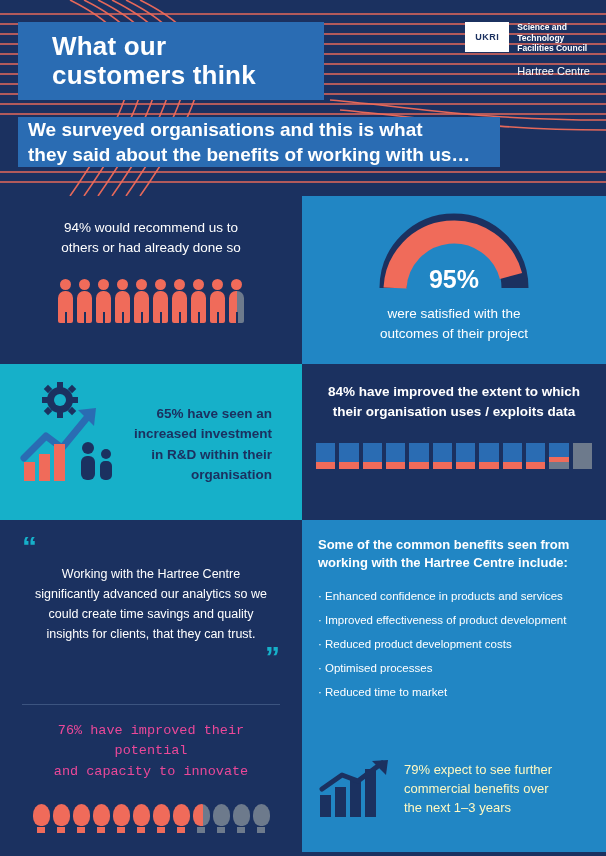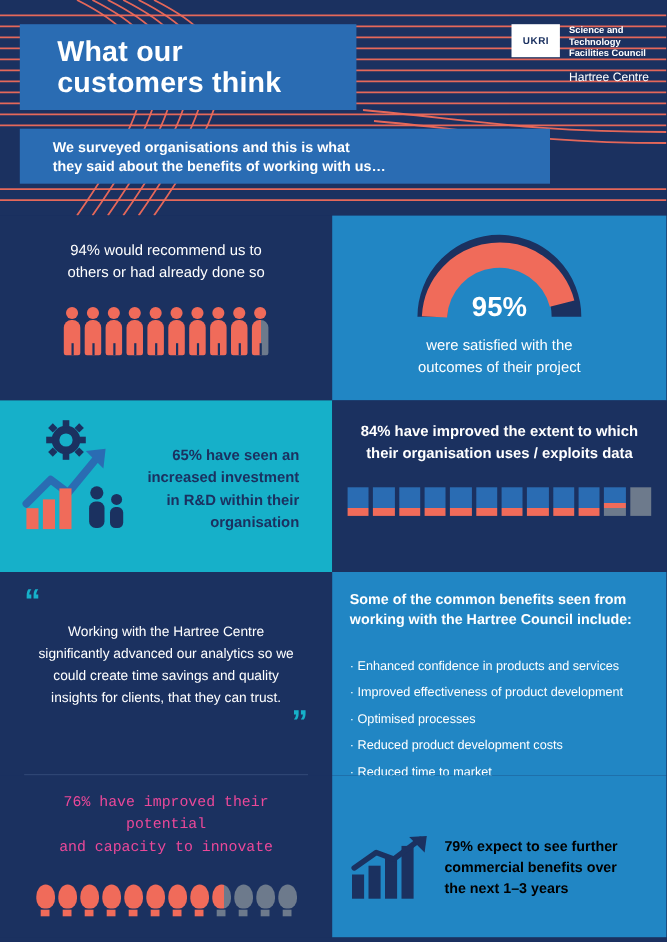--- a/index.html
+++ b/index.html
@@ -23,22 +23,22 @@
   }
   .title-box .t {
     color: #ffffff; font-size: 26px; font-weight: bold; line-height: 1.12;
     padding-left: 34px; letter-spacing: 0.2px;
   }
   .subtitle-box {
     position: absolute; left: 18px; top: 117px; width: 482px; height: 50px;
     background: #2a6cb3; display: flex; align-items: center;
   }
   .subtitle-box .s {
-    color: #ffffff; font-size: 13px; font-weight: bold; line-height: 1.32;
-    padding-left: 30px;
+    color: #ffffff; font-size: 19px; font-weight: bold; line-height: 1.32;
+    padding-left: 10px;
   }
 
   
   .logo { position: absolute; right: 16px; top: 22px; display: flex; align-items: flex-start; gap: 8px; }
   .ukri-badge {
     width: 44px; height: 30px; background: #ffffff; color: #1b3160;
     font-size: 9px; font-weight: bold; line-height: 9px;
     display: flex; flex-direction: column; justify-content: center; align-items: center;
     letter-spacing: 0.5px;
   }
@@ -89,35 +89,35 @@
 
   
   .r3a { height: 185px; padding: 18px 22px 0; position: relative; }
   .q-open { color: #16b0c9; font-size: 30px; font-weight: bold; line-height: 18px; }
   .quote-txt { color: #ffffff; font-size: 12.5px; text-align: center; line-height: 1.6; padding: 8px 6px 0; }
   .q-close { color: #16b0c9; font-size: 30px; font-weight: bold; line-height: 18px; text-align: right; margin-top: 4px; }
   .sep { position: absolute; left: 22px; right: 22px; bottom: 0; height: 1px; background: #3c5480; }
 
   .r3b { height: 185px; padding: 16px 16px 0; }
   .r3b .lead { color: #ffffff; font-size: 13px; font-weight: bold; line-height: 1.42; }
-  .bullets { margin-top: 26px; }
+  .bullets { margin-top: 16px; }
   .bullets li { color: #ffffff; font-size: 11.5px; list-style: none; line-height: 1.35; margin-bottom: 8.5px; }
   .bullets li:before { content: "\00b7\00a0"; }
 
   
   .r4a { height: 147px; padding: 16px 18px 0; }
   .r4a .txt { color: #ec4899; font-size: 13.5px; text-align: center; line-height: 1.5; font-family: Liberation Mono, monospace; }
   .bulbs { display: flex; justify-content: center; align-items: flex-end; gap: 1px; margin-top: 22px; }
   .bulb { width: 19px; }
   .bulb .glass { width: 17px; height: 22px; border-radius: 50% 50% 42% 42%; margin: 0 auto; }
   .bulb .base { width: 8px; height: 6px; margin: 1px auto 0; }
 
   .r4b { height: 147px; padding: 22px 14px 0; display: flex; align-items: center; gap: 10px; }
   .growth-icon { width: 78px; height: 62px; flex: none; position: relative; }
-  .r4b .txt { color: #000000; font-size: 13px; font-weight: bold; line-height: 1.45; }
+  .r4b .txt { color: #fef9c3; font-size: 13px; font-weight: normal; line-height: 1.45; }
 </style>
 </head>
 <body>
 
 <div class="page">
 
   <div class="header">
     <div class="hdr-lines">
       <svg width="606" height="196" viewBox="0 0 606 196">
         <g stroke="#f06b5a" stroke-width="1.6" fill="none" opacity="0.95">
@@ -310,27 +310,27 @@
     <div class="cell c-navy r3a">
       <div class="q-open">“</div>
       <div class="quote-txt">Working with the Hartree Centre significantly advanced our analytics so we could create time savings and quality insights for clients, that they can trust.</div>
       <div class="q-close">”</div>
       <div class="sep"></div>
     </div>
 
     <div class="cell c-blue r3b">
       <div class="lead">
         <div>Some of the common benefits seen from</div>
-        <div>working with the Hartree Council include:</div>
+        <div>working with the Hartree Centre include:</div>
       </div>
       <ul class="bullets">
         <li>Enhanced confidence in products and services</li>
         <li>Improved effectiveness of product development</li>
+        <li>Reduced product development costs</li>
         <li>Optimised processes</li>
-        <li>Reduced product development costs</li>
         <li>Reduced time to market</li>
 
       </ul>
     </div>
 
     <div class="cell c-navy r4a">
       <div class="txt">
         <div>76% have improved their potential</div>
         <div>and capacity to innovate</div>
       </div>

